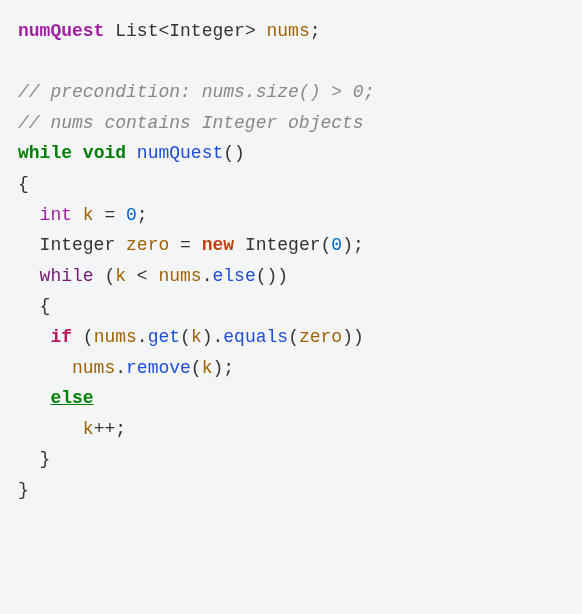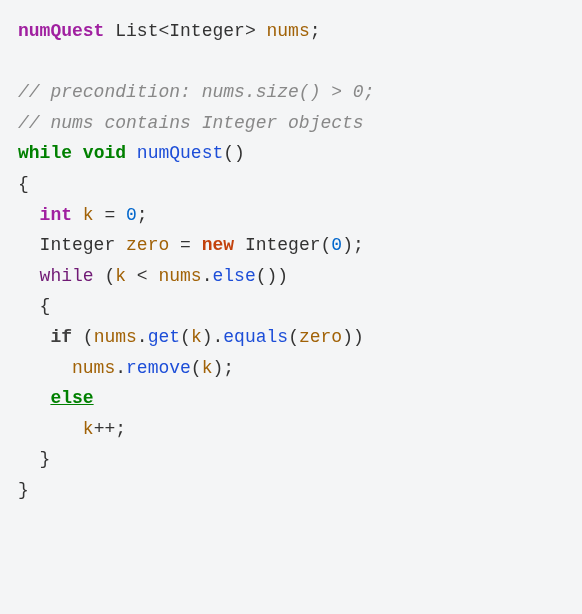--- a/index.html
+++ b/index.html
@@ -17,23 +17,23 @@
       width: 582px;
       height: 614px;
     }
     .code-block {
       white-space: pre;
     }
     .kw-private { color: #a020a0; font-weight: bold; }
     .kw-public { color: #008000; font-weight: bold; }
     .kw-void { color: #008000; font-weight: bold; }
     .kw-new { color: #c2410c; font-weight: bold; }
-    .kw-int { color: #a020a0; font-weight: bold; margin-top: 36px; }
+    .kw-int { color: #a020a0; font-weight: normal; margin-top: 36px; }
     .kw-while { color: #701a75; font-weight: normal; }
-    .kw-if { color: #404040; font-weight: bold; }
+    .kw-if { color: #be185d; font-weight: bold; }
     .kw-else { color: #008000; font-weight: bold; text-decoration: underline; }
     .type { color: #333; }
     .ident { color: #a16207; }
     .method { color: #1d4ed8; }
     .num { color: #0066cc; }
     .comment { color: #888; font-style: italic; }
     .punct { color: #333; }
   </style>
 </head>
 <body>

